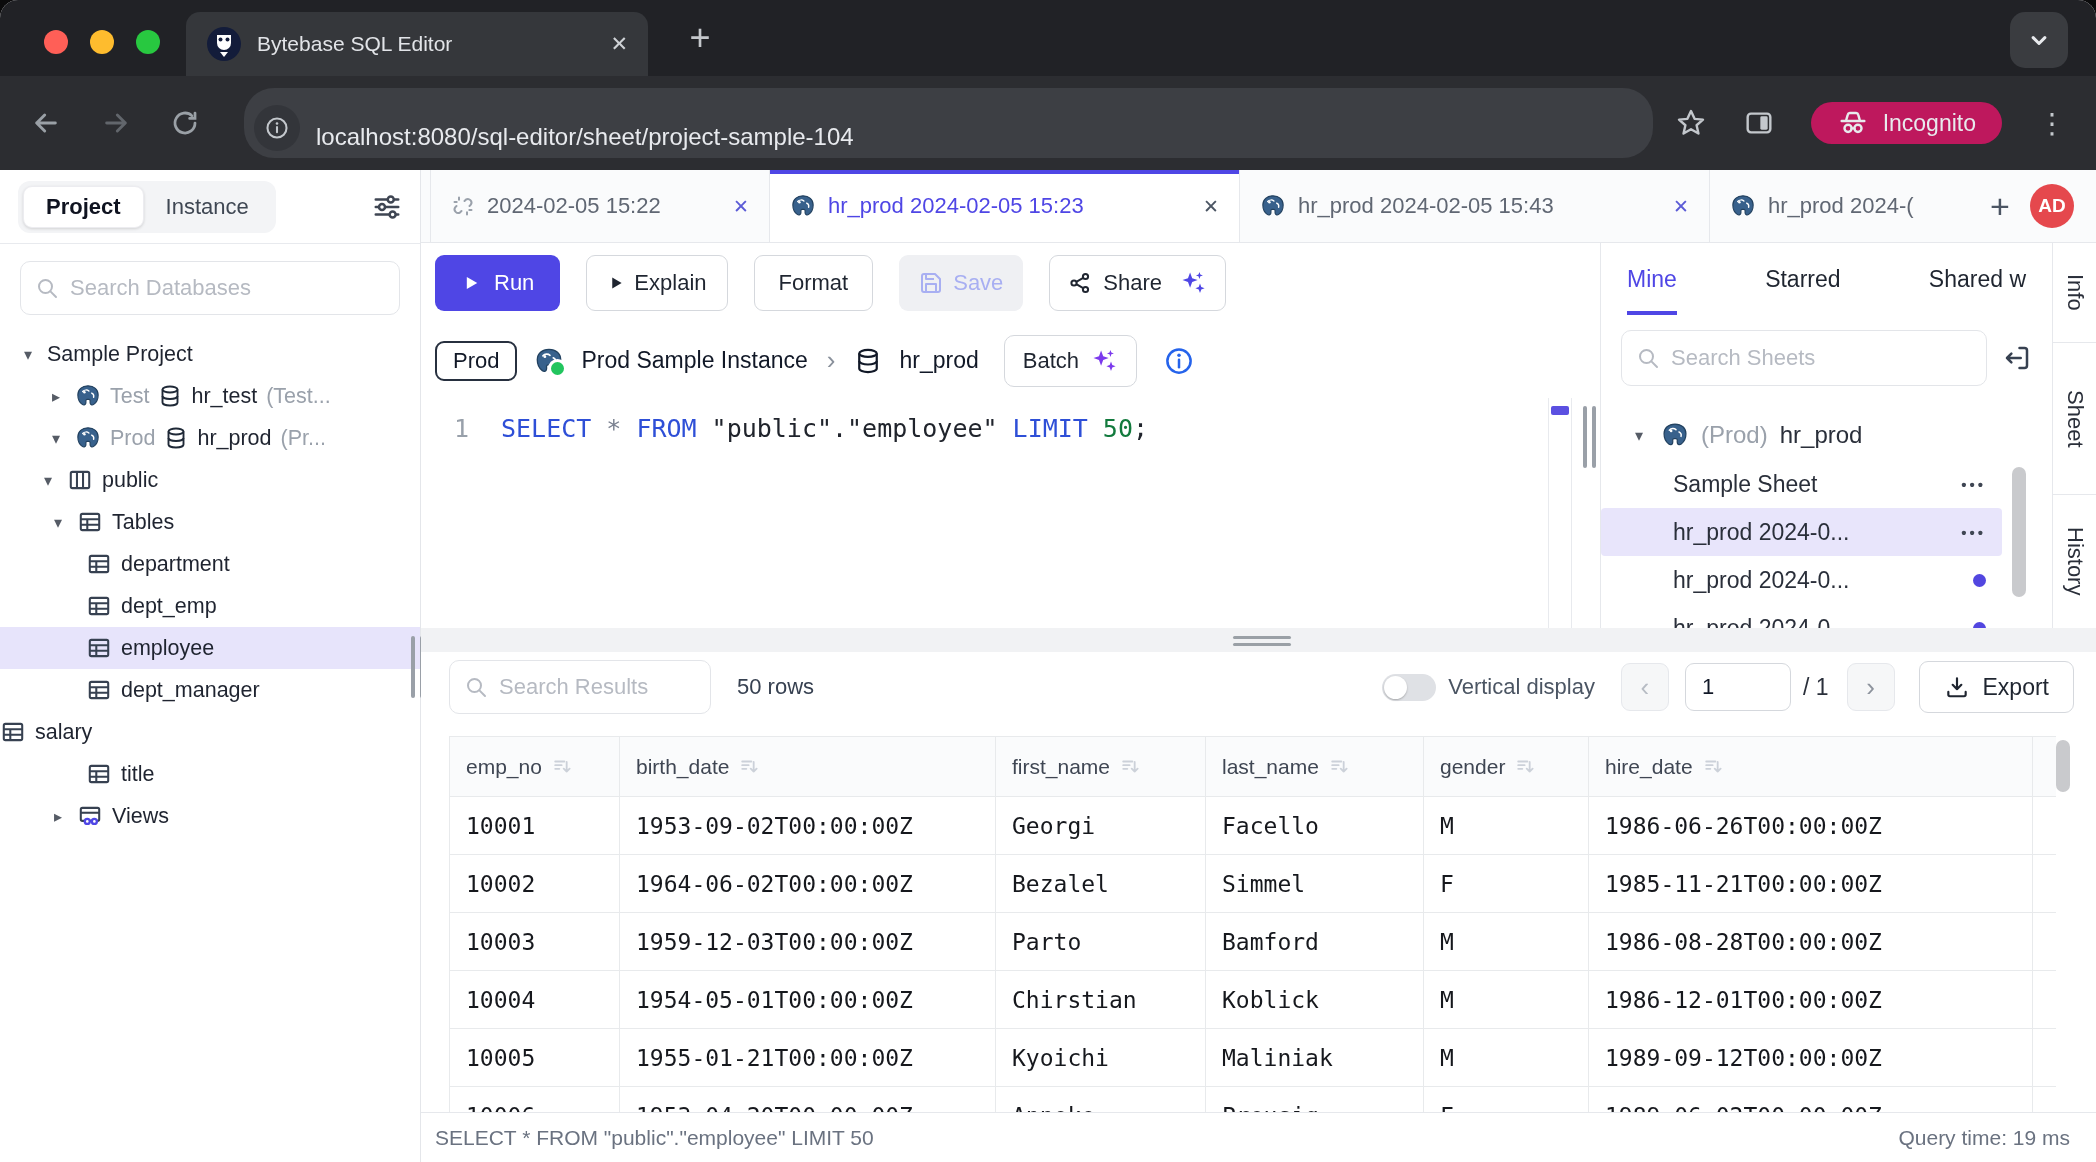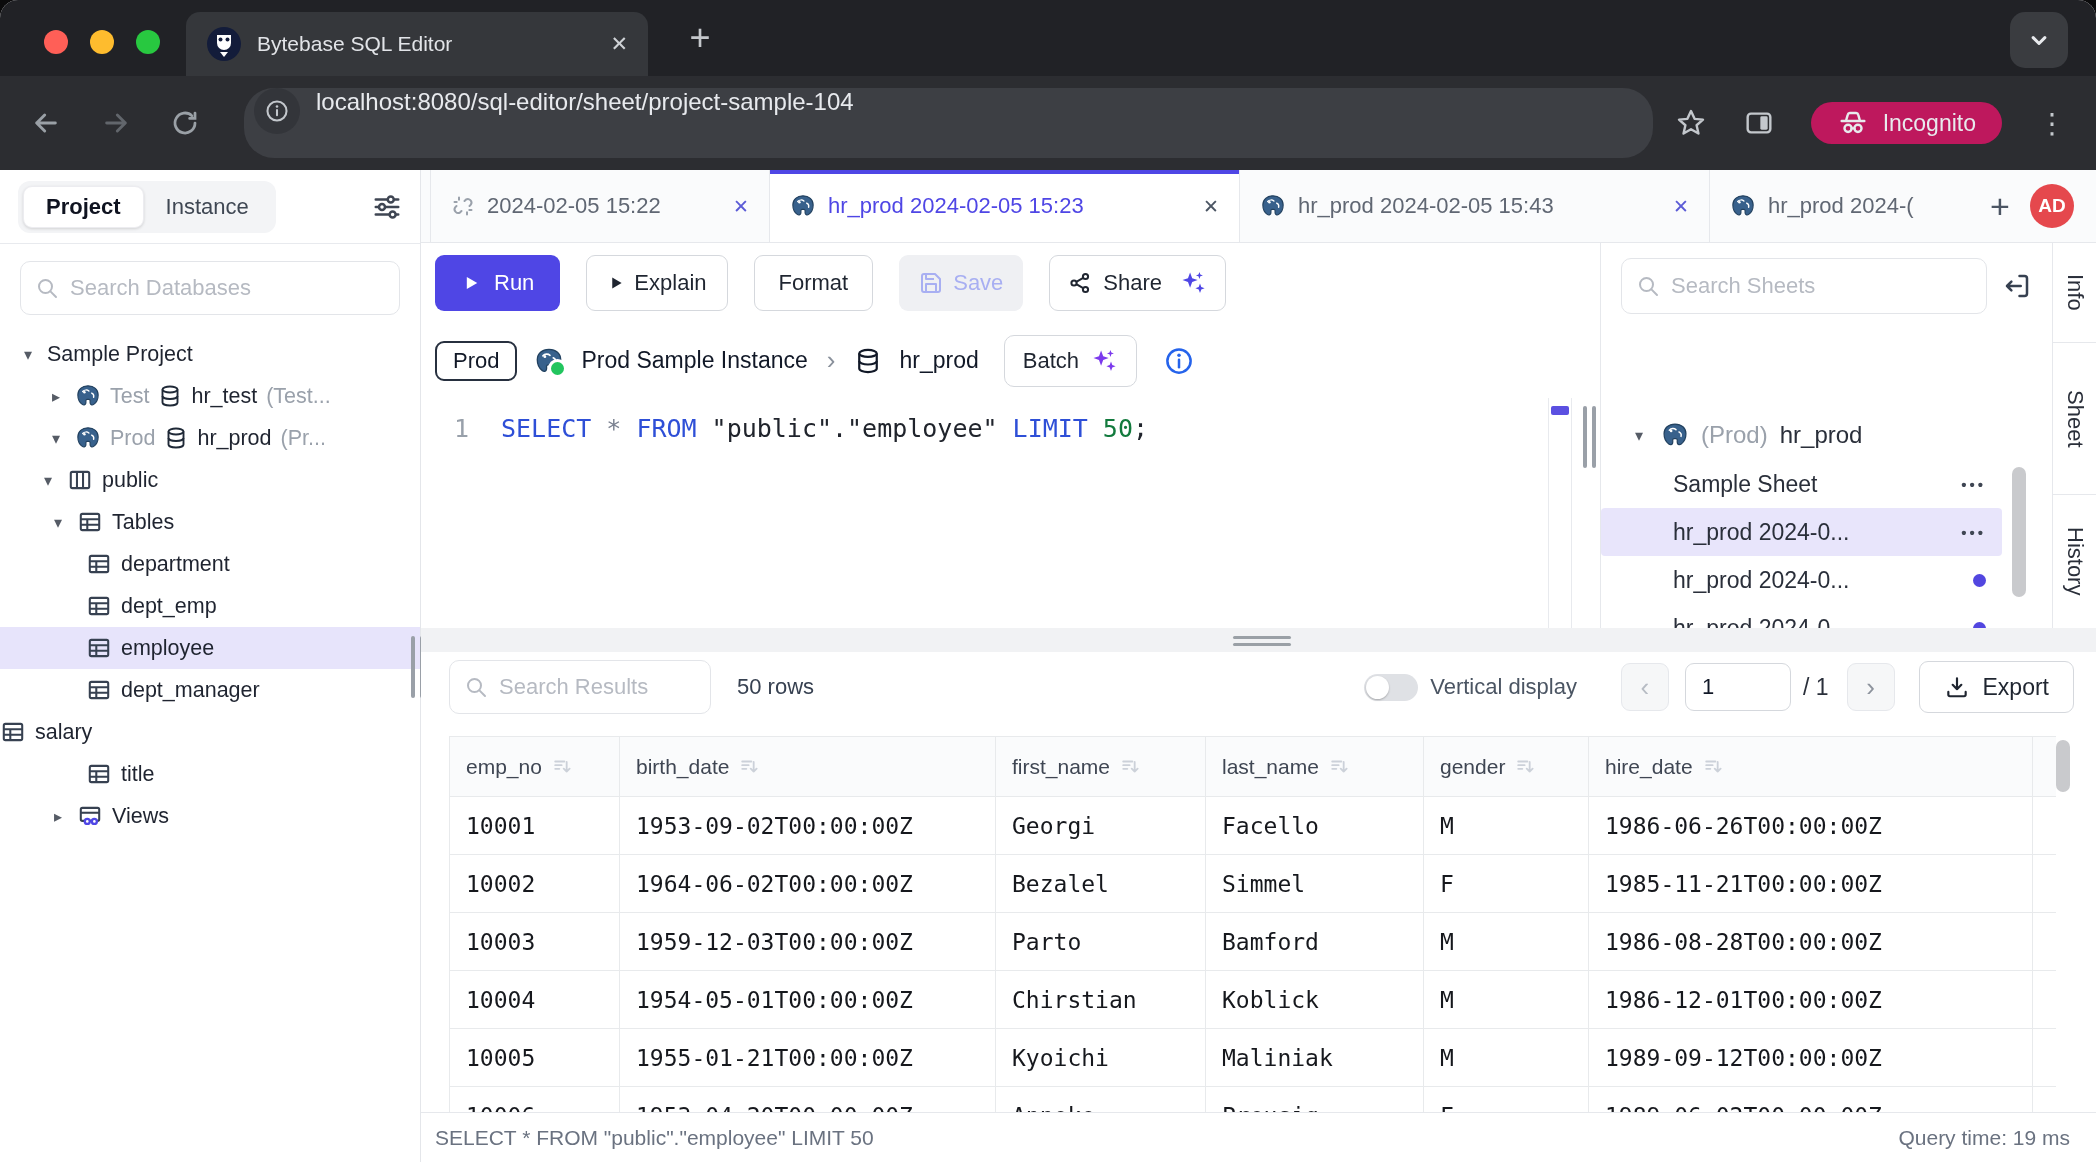--- a/index.html
+++ b/index.html
@@ -16,22 +16,22 @@
   .btab-title{color:#e2e4e8;font-size:21px;white-space:nowrap;flex:1}
   .btab-close{color:#cfd2d6;font-size:21px;padding-left:10px}
   .newtab{position:absolute;left:672px;top:14px;width:56px;height:48px;color:#c4c7cb;font-size:36px;
     display:flex;align-items:center;justify-content:center;font-weight:300}
   .win-chevron{position:absolute;right:28px;top:12px;width:58px;height:56px;border-radius:15px;
     background:#3a3c40;display:flex;align-items:center;justify-content:center;color:#e8eaed}
   .chrometoolbar{position:absolute;left:0;top:76px;width:100%;height:94px;background:#2c2d31;
     display:flex;align-items:center;padding:0 30px;box-sizing:border-box}
   .navic{color:#9aa0a6;margin-right:38px}
   .navic.dim{color:#62666c}
-  .omnibox{flex:1;height:70px;background:#3d3f44;border-radius:30px;display:flex;align-items:flex-start;
-    padding:0 10px;box-sizing:border-box;margin:0 22px 0 6px;min-width:0}
+  .omnibox{flex:1;height:70px;background:#3d3f44;border-radius:30px;display:flex;align-items:flex-end;
+    padding:7px 10px;box-sizing:border-box;margin:0 22px 0 6px;min-width:0}
   .site-chip{width:46px;height:46px;border-radius:50%;background:#33353a;display:flex;align-items:center;
     justify-content:center;color:#c3c7cc;margin-right:16px;flex:none}
   .url{color:#e8eaee;font-size:24px;white-space:nowrap}
   .rightic{color:#c3c7cc;margin-left:36px}
   .incog{height:42px;background:#be185d;border-radius:29px;display:flex;align-items:center;gap:14px;
     padding:0 26px;color:#e8eaed;font-size:23px;margin-left:36px}
   .kebab{color:#c3c7cc;font-size:28px;margin-left:36px;letter-spacing:0}
   
   .app{position:absolute;left:0;top:170px;width:2096px;height:992px;background:#fff}
   
@@ -126,21 +126,21 @@
   .grab-handle{position:absolute;left:812px;top:8px;width:58px}
   .grab-handle i{display:block;height:3px;background:#9aa0a6;margin-bottom:4px;border-radius:2px}
   .rtoolbar{height:70px;display:flex;align-items:center;padding:0 22px 0 28px}
   .rsearch{width:262px;height:54px;border:1px solid #e3e5e9;border-radius:10px;display:flex;
     align-items:center;padding:0 14px;gap:11px;color:#b6bac2;font-size:22px;box-sizing:border-box}
   .rowcount{font-size:22px;color:#374151;margin-left:26px}
   .rspacer{flex:1}
   .switch{width:54px;height:27px;border-radius:14px;background:#dfe1e5;position:relative;flex:none}
   .switch .knob{position:absolute;left:2px;top:2px;width:23px;height:23px;border-radius:50%;background:#fff;
     box-shadow:0 1px 2px rgba(0,0,0,.25)}
-  .vd-label{font-size:22px;color:#4b5563;margin:0 44px 0 12px}
+  .vd-label{font-size:22px;color:#4b5563;margin:0 26px 0 12px}
   .pager-btn{width:46px;height:46px;border:1px solid #e6e8ec;background:#f6f7f8;border-radius:9px;
     display:flex;align-items:center;justify-content:center;font-size:26px;flex:none}
   .pager-btn.prev{color:#b7bcc4}.pager-btn.next{color:#8d939d;margin-left:8px}
   .page-input{width:106px;height:48px;border:1px solid #d5d8dd;border-radius:9px;font-size:22px;color:#111827;
     display:flex;align-items:center;padding-left:16px;box-sizing:border-box;background:#fff;margin-left:16px}
   .page-total{font-size:23px;color:#2a2f3a;margin:0 10px 0 12px}
   .exportbtn{height:50px;border:1px solid #d5d8dd;border-radius:9px;background:#fff;display:flex;
     align-items:center;gap:13px;padding:0 24px;font-size:23px;color:#1f2530;margin-left:24px}
   .tablewrap{position:absolute;left:28px;top:108px;width:1607px;height:376px;overflow:hidden}
   table{border-collapse:collapse;table-layout:fixed;width:1607px}
@@ -559,20 +559,25 @@
               <div class="vthumb"></div>
             </div>
             <div class="col-resize">
                 <i></i>
                 <i></i>
               </div>
           </div>
         </div>
 
         <div class="sheets">
+          <div class="sh-tabs">
+            <span class="sh-tab active">Mine</span>
+            <span class="sh-tab">Starred</span>
+            <span class="sh-tab">Shared w</span>
+          </div>
           <div class="sh-search">
             <div class="sh-input">
               <svg class="ic" width="24" height="24">
                   <use href="#search"></use>
                 </svg>
               <span>Search Sheets</span>
             </div>
             <svg class="ic" width="30" height="30" style="color:#374151">
                 <use href="#importico"></use>
               </svg>

